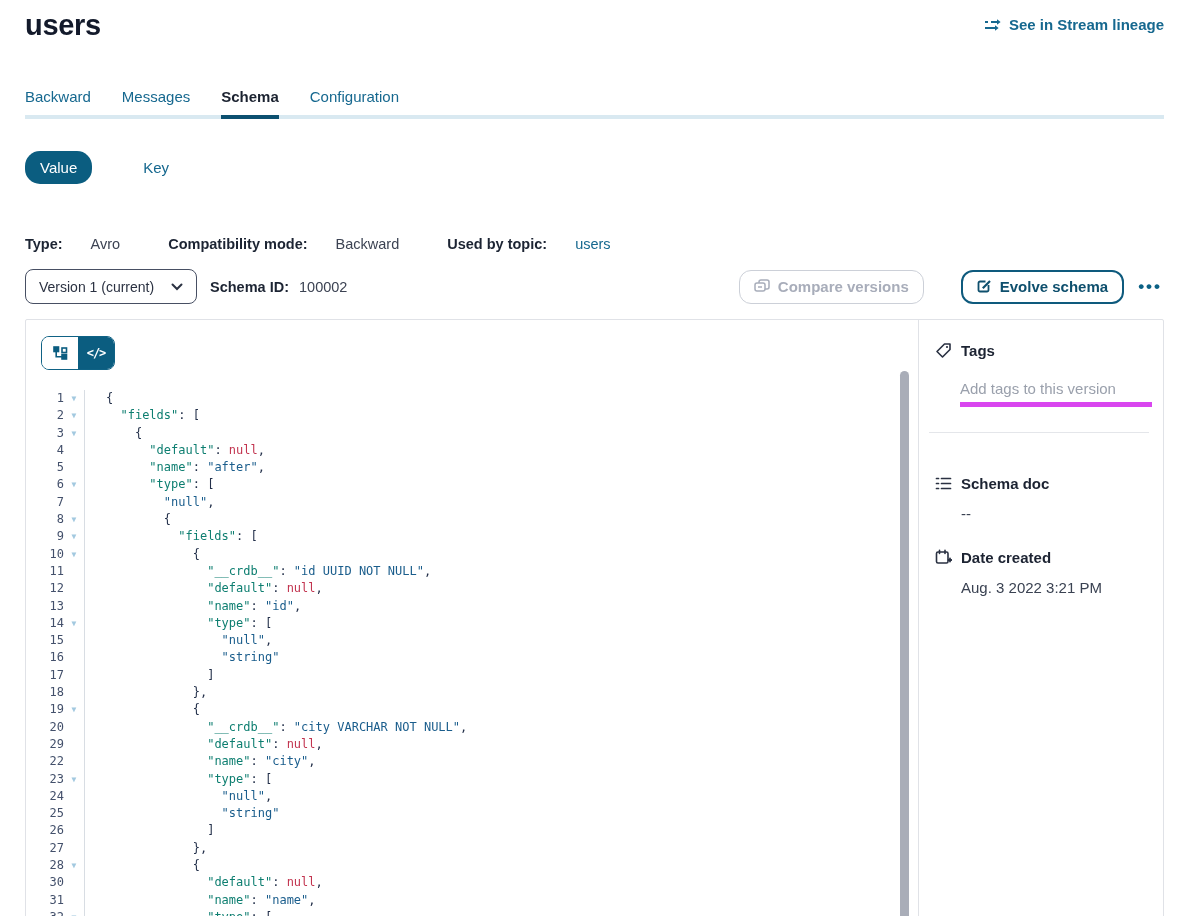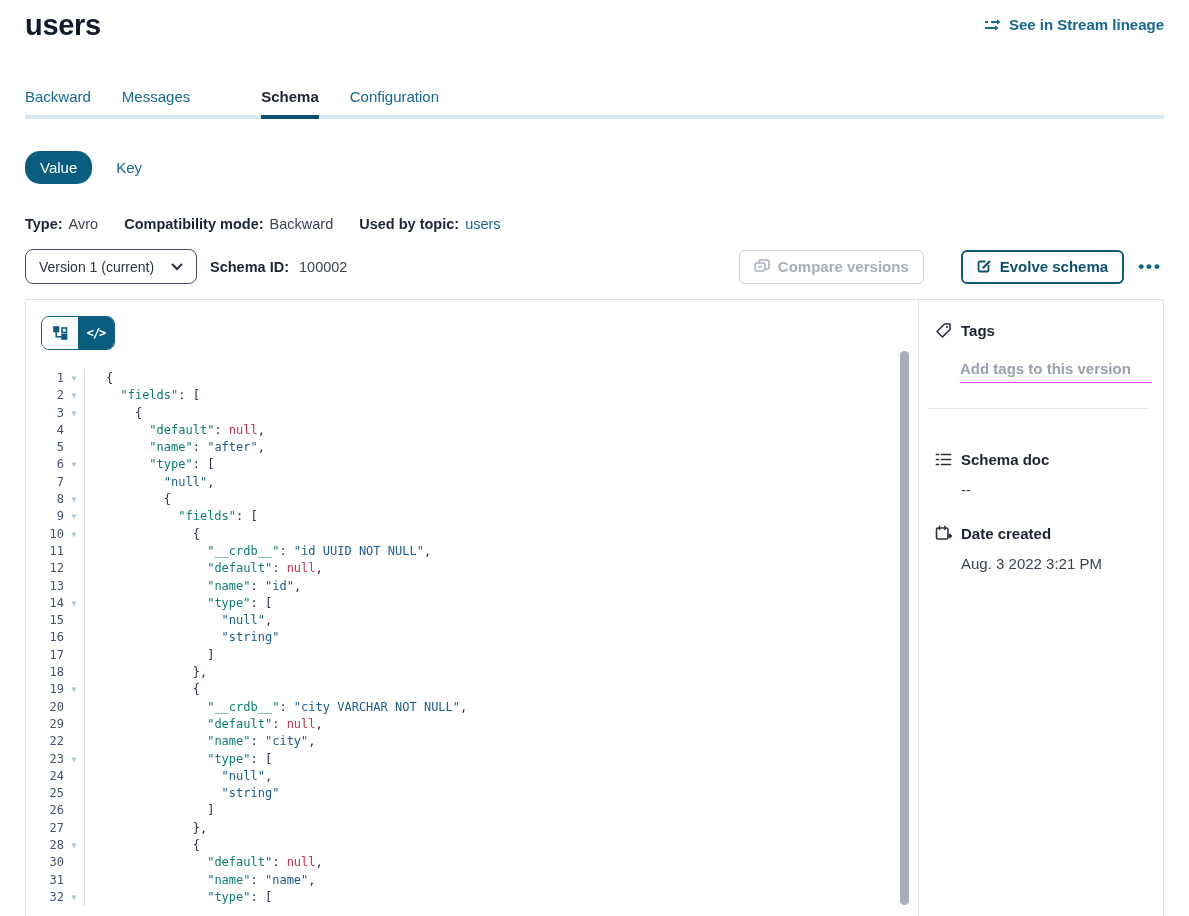--- a/index.html
+++ b/index.html
@@ -10,43 +10,43 @@
   
   .header { display:flex; justify-content:space-between; align-items:flex-start; padding-top:9px; }
   .title { font-size:29px; font-weight:800; color:#131a2b; letter-spacing:-0.3px; }
   .lineage-link { display:flex; align-items:center; gap:7px; color:#16688f; font-size:15px;
     font-weight:700; margin-top:7px; cursor:pointer; }
 
   
   .tabs { display:flex; margin-top:46px; border-bottom:4px solid #d9e9f1; }
   .tab { font-size:15px; color:#16688f; font-weight:500; padding:0 0 10px 0; margin-right:31px;
     cursor:pointer; margin-bottom:-4px; border-bottom:4px solid transparent; }
-  .tab.active { color:#1b2230; font-weight:600; border-bottom-color:#0c5070;margin-left:40px; }
+  .tab.active { color:#1b2230; font-weight:600; border-bottom-color:#0c5070; }
 
   
   .subtabs { display:flex; align-items:center; margin-top:32px; gap:24px; }
   .pill-btn { background:#0b5d80; color:#fff; font-size:15px; font-weight:500; border:none;
     border-radius:15px; height:33px; padding:0 15px; cursor:pointer; font-family:inherit; }
   .ghost-btn { background:none; border:none; color:#16688f; font-size:15px; font-weight:500;
-    cursor:pointer; font-family:inherit; }
-
-  
-  .meta-row { display:flex; align-items:center; margin-top:32px; font-size:14.5px; }
+    cursor:pointer; font-family:inherit;margin-left:27px; }
+
+  
+  .meta-row { display:flex; align-items:center; margin-top:52px; font-size:14.5px;gap:22px; }
   .meta-label { font-weight:700; color:#1c2433; margin-right:6px; }
   .meta-value { color:#3c4353; margin-right:26px; }
   .meta-link { color:#16688f; cursor:pointer; }
 
   
   .controls-row { display:flex; align-items:center; margin-top:17px; height:35px; }
   .select-box { display:flex; align-items:center; justify-content:space-between; width:172px;
     height:35px; border:1px solid #474f63; border-radius:8px; padding:0 13px; cursor:pointer;
     font-size:14px; color:#2b3242; background:#fff; }
   .schema-id { margin-left:13px; font-size:14.5px; }
   .spacer { flex:1; }
-  .btn { display:flex; align-items:center; gap:8px; height:34px; border-radius:6px; padding:0 14px;
+  .btn { display:flex; align-items:center; gap:8px; height:34px; border-radius:12px; padding:0 14px;
     font-size:15px; font-weight:700; background:#fff; cursor:pointer; font-family:inherit; }
   .btn.disabled { color:#a8adba; border:1px solid #ccd0d8; }
   .btn.primary-outline { color:#0e4f6d; border:2px solid #0e5a7d; margin-left:37px; }
   .more-btn { border:none; background:none; color:#0b6185; font-size:17px; font-weight:800;
     letter-spacing:2px; margin-left:12px; cursor:pointer; padding:0 2px; }
 
   
   .card { display:flex; margin-top:15px; border:1px solid #e0e2e7; border-radius:2px;
     height:660px; background:#fff; }
   .editor-pane { width:894px; position:relative; padding-top:16px; }
@@ -73,23 +73,23 @@
   .tok-n { color:#c2344f; }
   .tok-p { color:#23304a; }
 
   .scroll-thumb { position:absolute; right:9px; top:51px; width:9px; height:554px;
     background:#a9adb8; border-radius:5px; cursor:pointer; }
 
   
   .side-section-head { display:flex; align-items:center; gap:9px; font-size:15px; font-weight:700;
     color:#1c2332; }
   .side-icon { width:17px; height:17px; flex:none; }
-  .tags-input { display:block; border:none; border-bottom:1px solid #d946ef; width:192px;
+  .tags-input { display:block; border:none; border-bottom:5px solid #d946ef; width:192px;
     margin:21px 0 0 25px; font-size:15px; padding:0 0 5px 0; color:#2c3345; background:transparent;
-    font-family:inherit; outline:none;font-weight:bold; }
+    font-family:inherit; outline:none; }
   .tags-input::placeholder { color:#9aa0ac; }
   .side-divider { border:none; border-top:1px solid #e4e6ea; margin:25px 0 0 -6px; width:220px; }
   .side-block { margin-top:42px; }
   .side-value { margin:13px 0 0 26px; font-size:15px; color:#3a4252; }
   svg { display:block; }
 </style>
 </head>
 <body>
 
 <div class="page">

